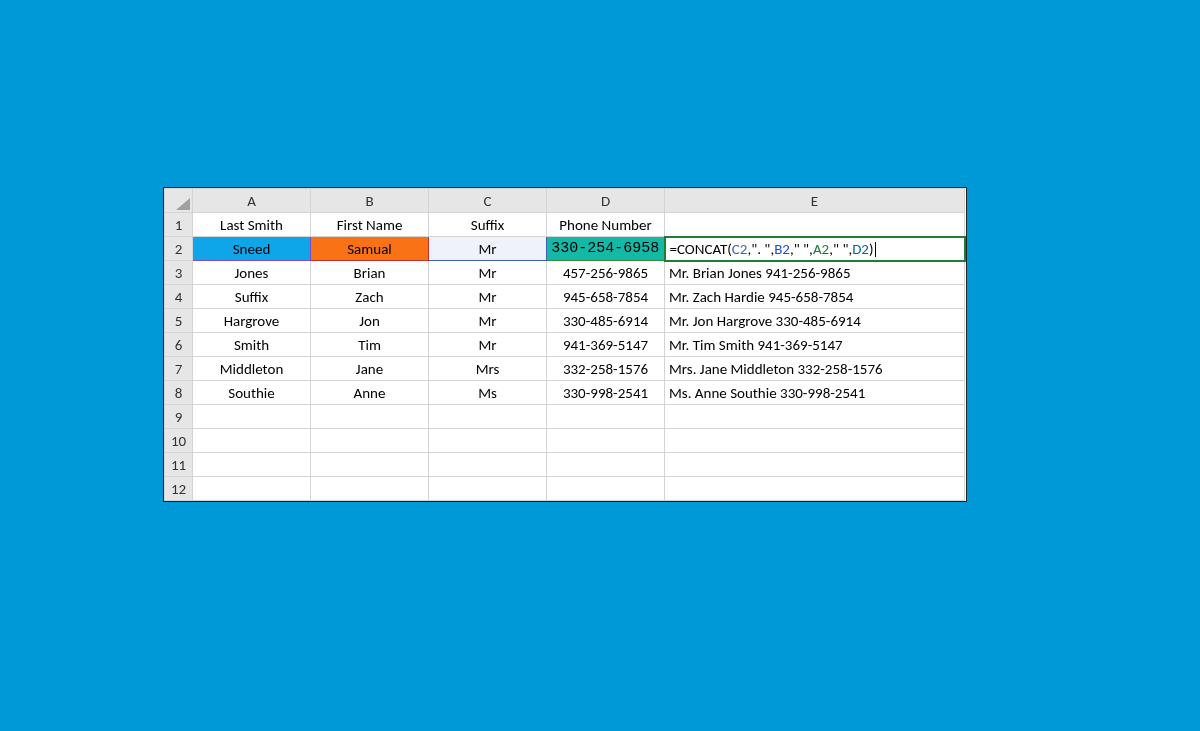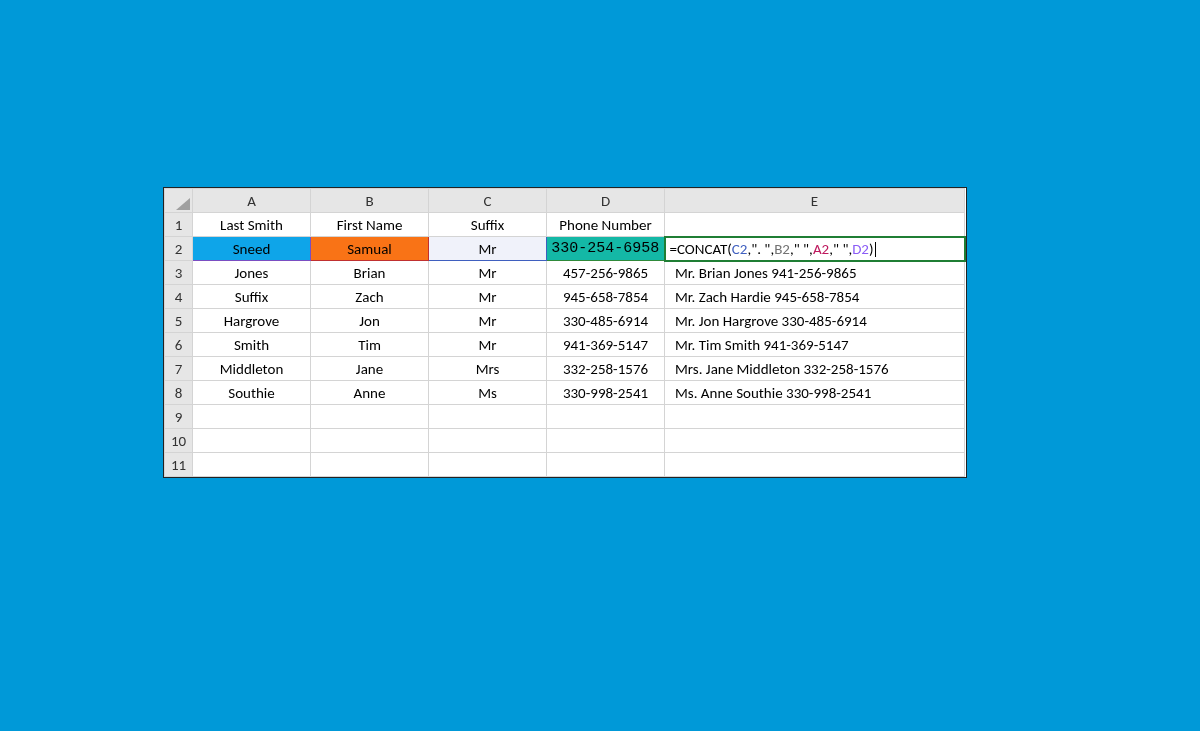--- a/index.html
+++ b/index.html
@@ -59,21 +59,21 @@
     border-style: solid;
     border-width: 0 0 12px 14px;
     border-color: transparent transparent #a0a0a0 transparent;
   }
   .colA { width: 118px; }
   .colB { width: 118px; }
   .colC { width: 118px; }
   .colD { width: 118px; }
   .colE { width: 300px; }
   .center { text-align: center; }
-  .left   { text-align: left; padding-left: 10px; }
+  .left   { text-align: left; padding-left: 4px; }
 
   
   .active-cell {
     position: relative;
     border: 2px solid #1f7e34 !important;
     padding-left: 4px;
   }
   .cursor {
     border-left: 1px solid #000;
     display: inline-block;
@@ -84,23 +84,23 @@
 
   
   .ref-blue   { border: 1px solid #3f5fbf !important; background: #f0f2fa; }
   .ref-red    { border: 1px solid #c03030 !important; background: #f97316; }
   .ref-purple { border: 1px solid #7a4ec2 !important; background: #0ea5e9; }
   .ref-green  { border: 1px solid #2f8a3a !important; background: #14b8a6; font-family: Liberation Mono, monospace; }
 
   
   .f-black { color:#000; }
   .f-blue  { color:#3f5fbf;text-align:center; }
-  .f-red   { color:#737373; }
-  .f-purp  { color:#be185d; }
-  .f-green { color:#8b5cf6; }
+  .f-red   { color:#1d4ed8; }
+  .f-purp  { color:#15803d; }
+  .f-green { color:#0369a1; }
 </style>
 </head>
 <body>
 
 <div class="sheet">
 <table>
   <colgroup>
     <col class="row-hdr">
     <col class="colA">
         <col class="colB">
@@ -204,15 +204,23 @@
           <td></td>
   </tr>
   <tr>
     <td class="row-hdr">11</td>
     <td></td>
           <td></td>
           <td></td>
           <td></td>
           <td></td>
   </tr>
+  <tr>
+    <td class="row-hdr">12</td>
+    <td></td>
+          <td></td>
+          <td></td>
+          <td></td>
+          <td></td>
+  </tr>
 </tbody>
     </table>
 </div>
 
 </body></html>

